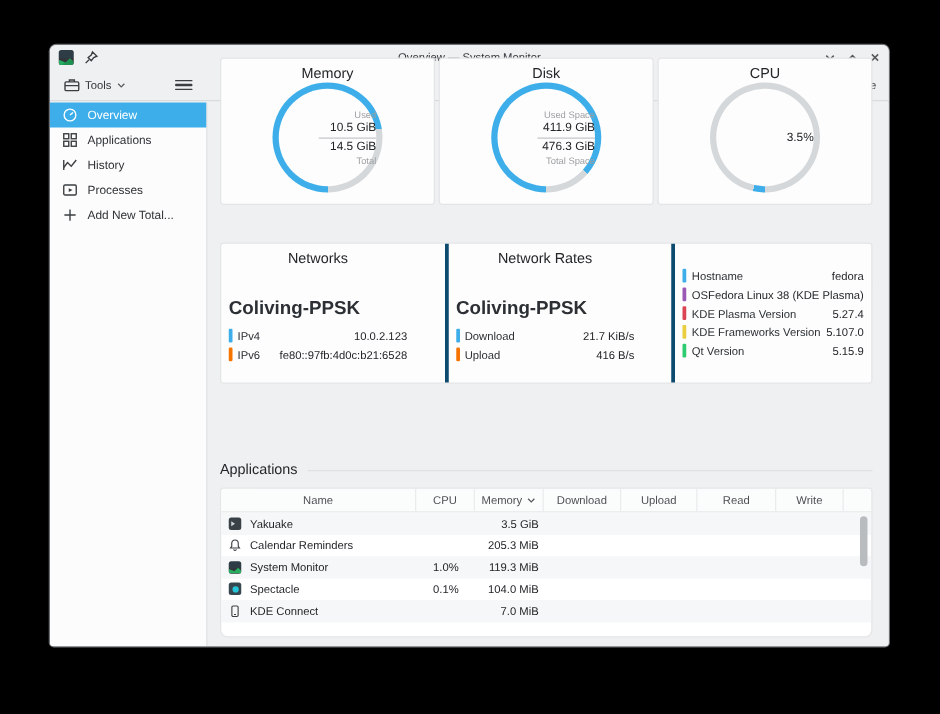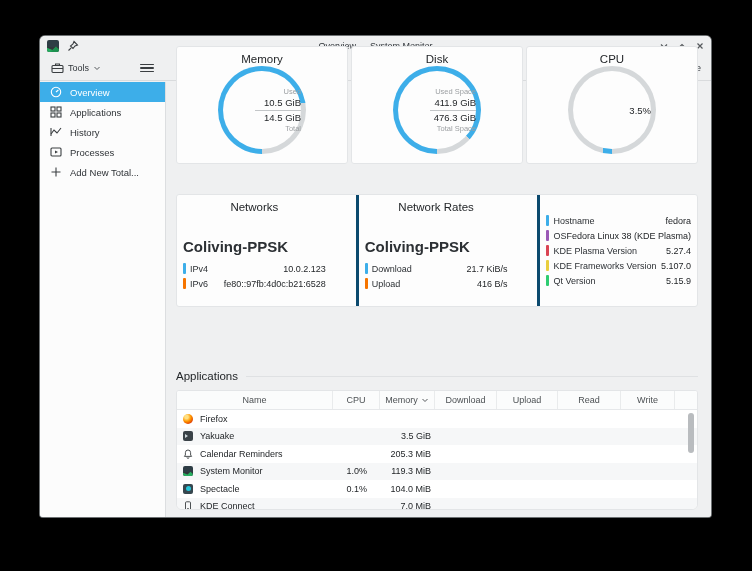--- a/index.html
+++ b/index.html
@@ -313,33 +313,20 @@
               <polyline points="1.5,3 4,5.5 6.5,3" fill="none" stroke="#55595c" stroke-width="1"></polyline>
             </svg>
         </div>
         <div class="th">Download</div>
         <div class="th">Upload</div>
         <div class="th">Read</div>
         <div class="th">Write</div>
         <div class="th"></div>
       </div>
 
-      <div class="tgrid trow">
-        <div class="td name">
-            <span class="appico ico-firefox"></span>
-            <span>Firefox</span>
-          </div>
-        <div class="td num-cpu"></div>
-        <div class="td num-mem"></div>
-        <div class="td"></div>
-          <div class="td"></div>
-          <div class="td"></div>
-          <div class="td"></div>
-          <div class="td"></div>
-      </div>
       <div class="tgrid trow alt">
         <div class="td name">
             <span class="appico ico-yakuake"></span>
             <span>Yakuake</span>
           </div>
         <div class="td num-cpu"></div>
         <div class="td num-mem">3.5 GiB</div>
         <div class="td"></div>
           <div class="td"></div>
           <div class="td"></div>

